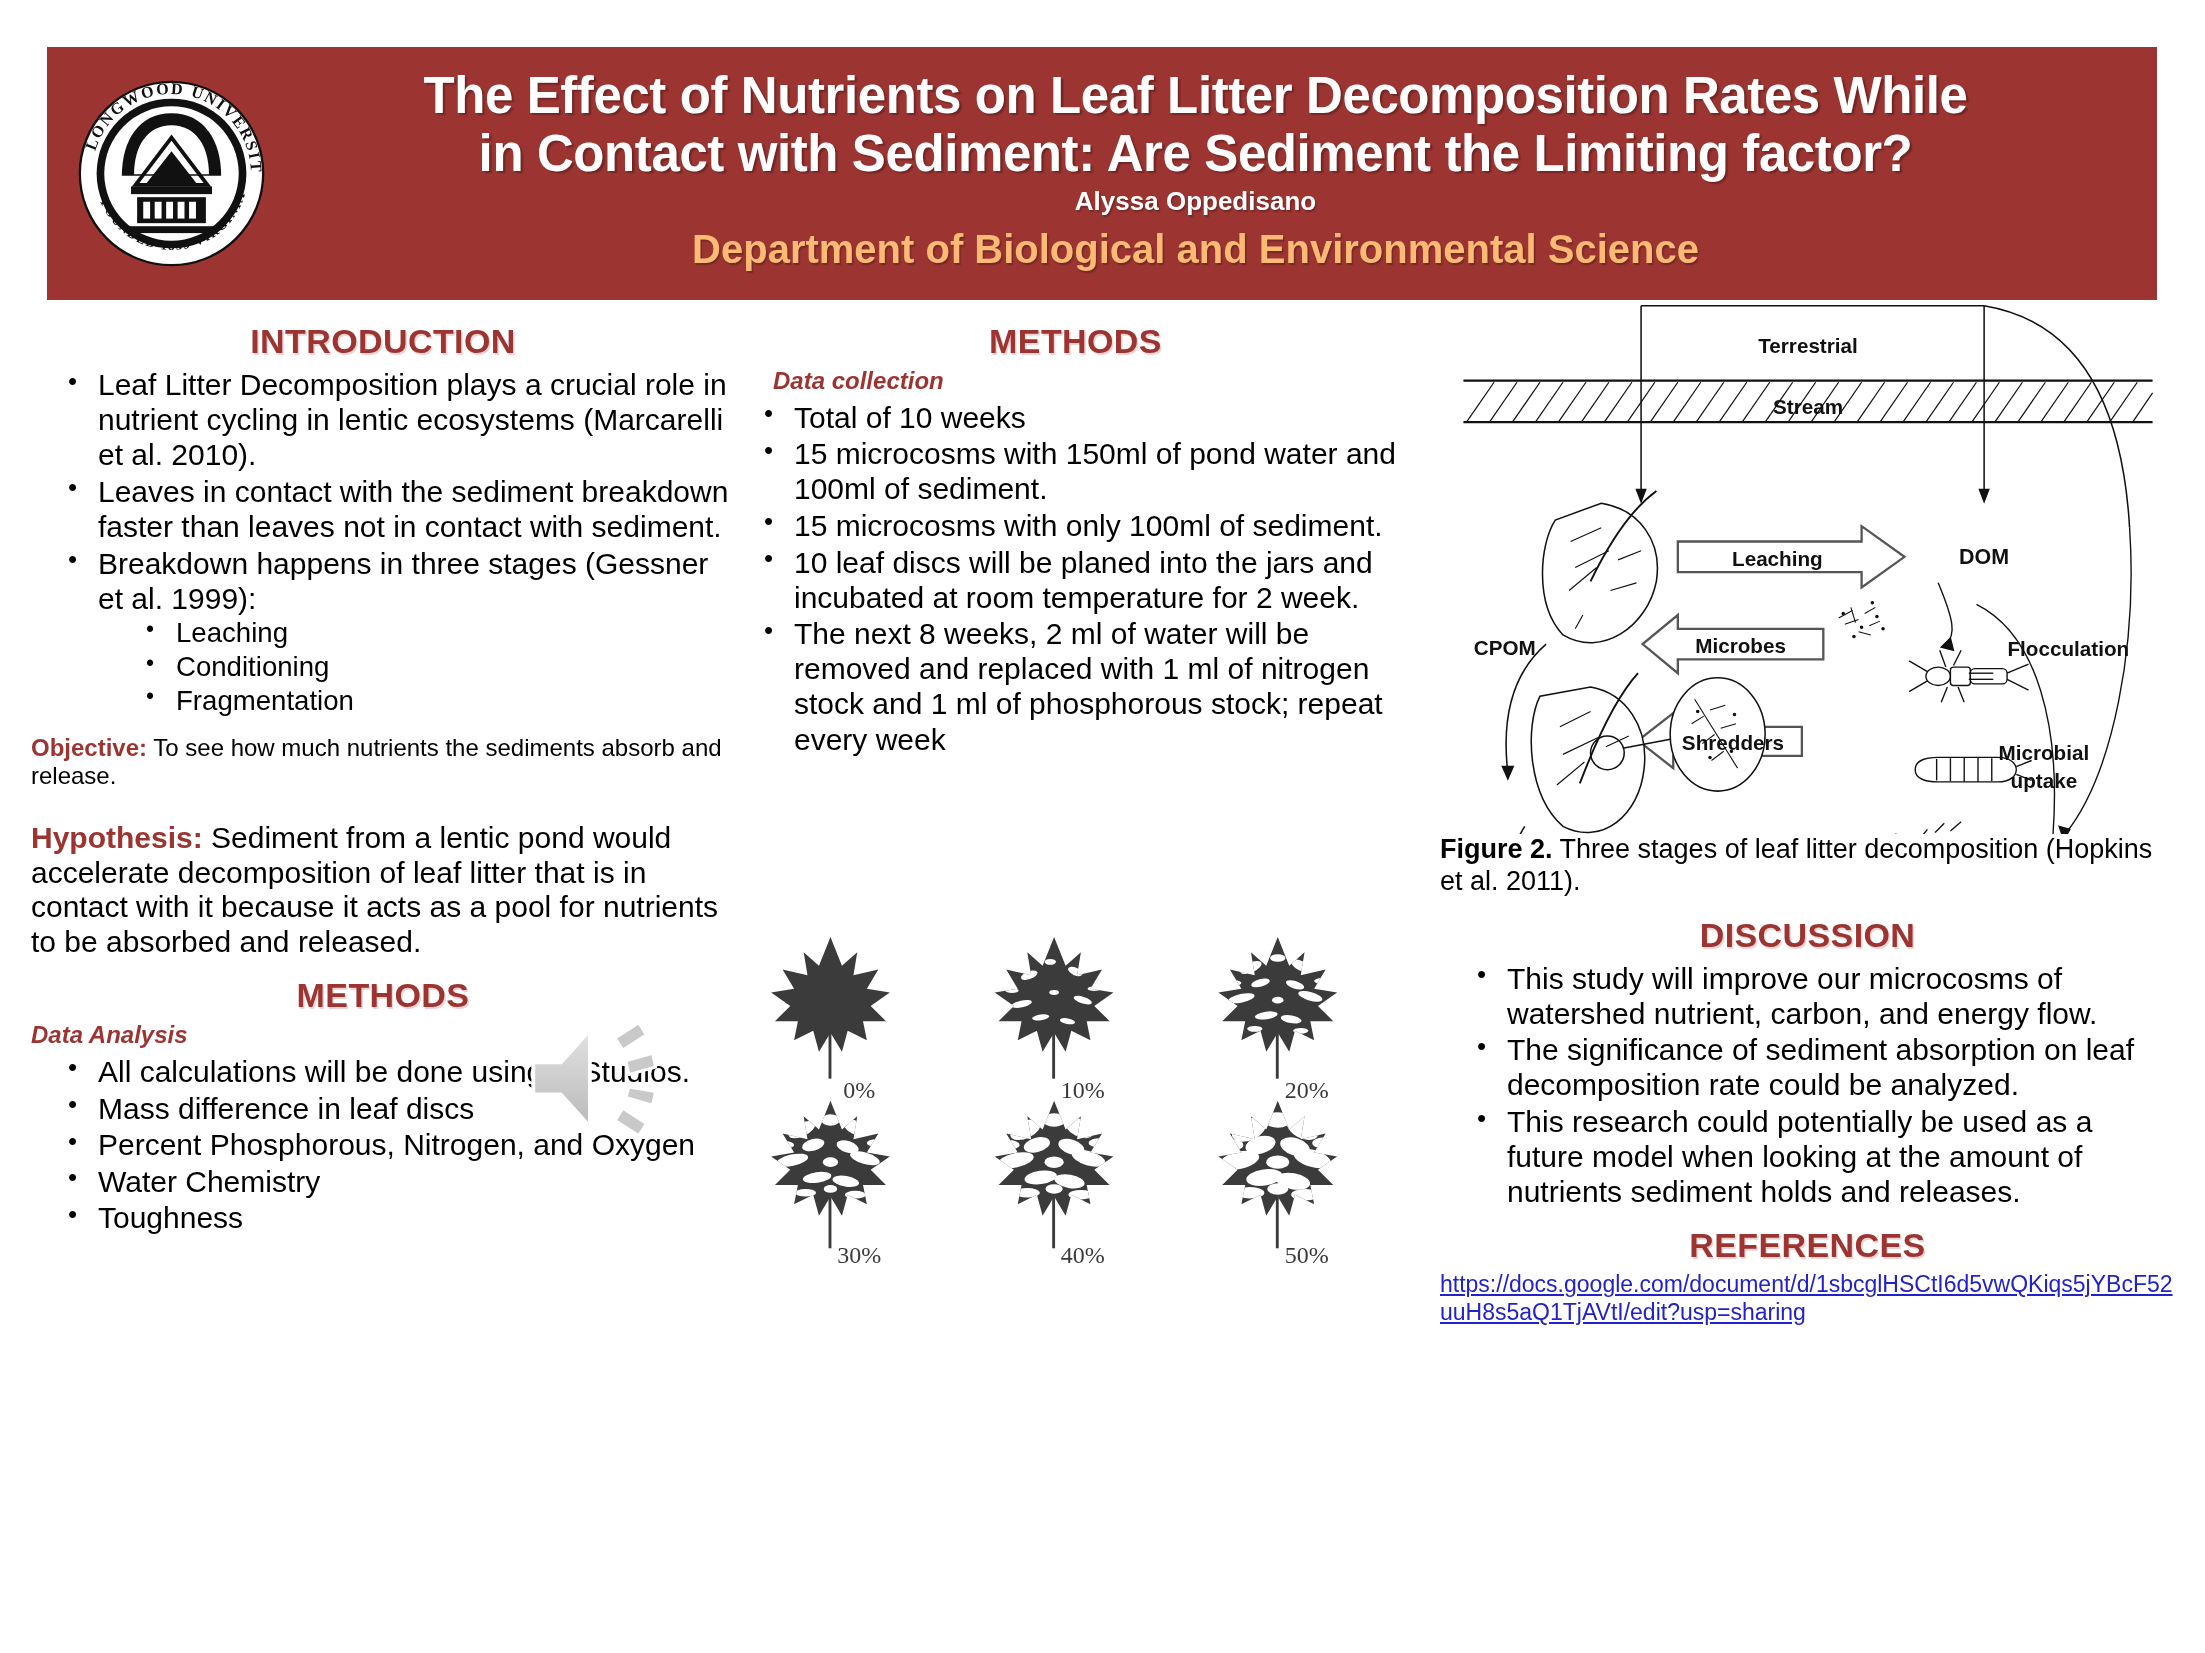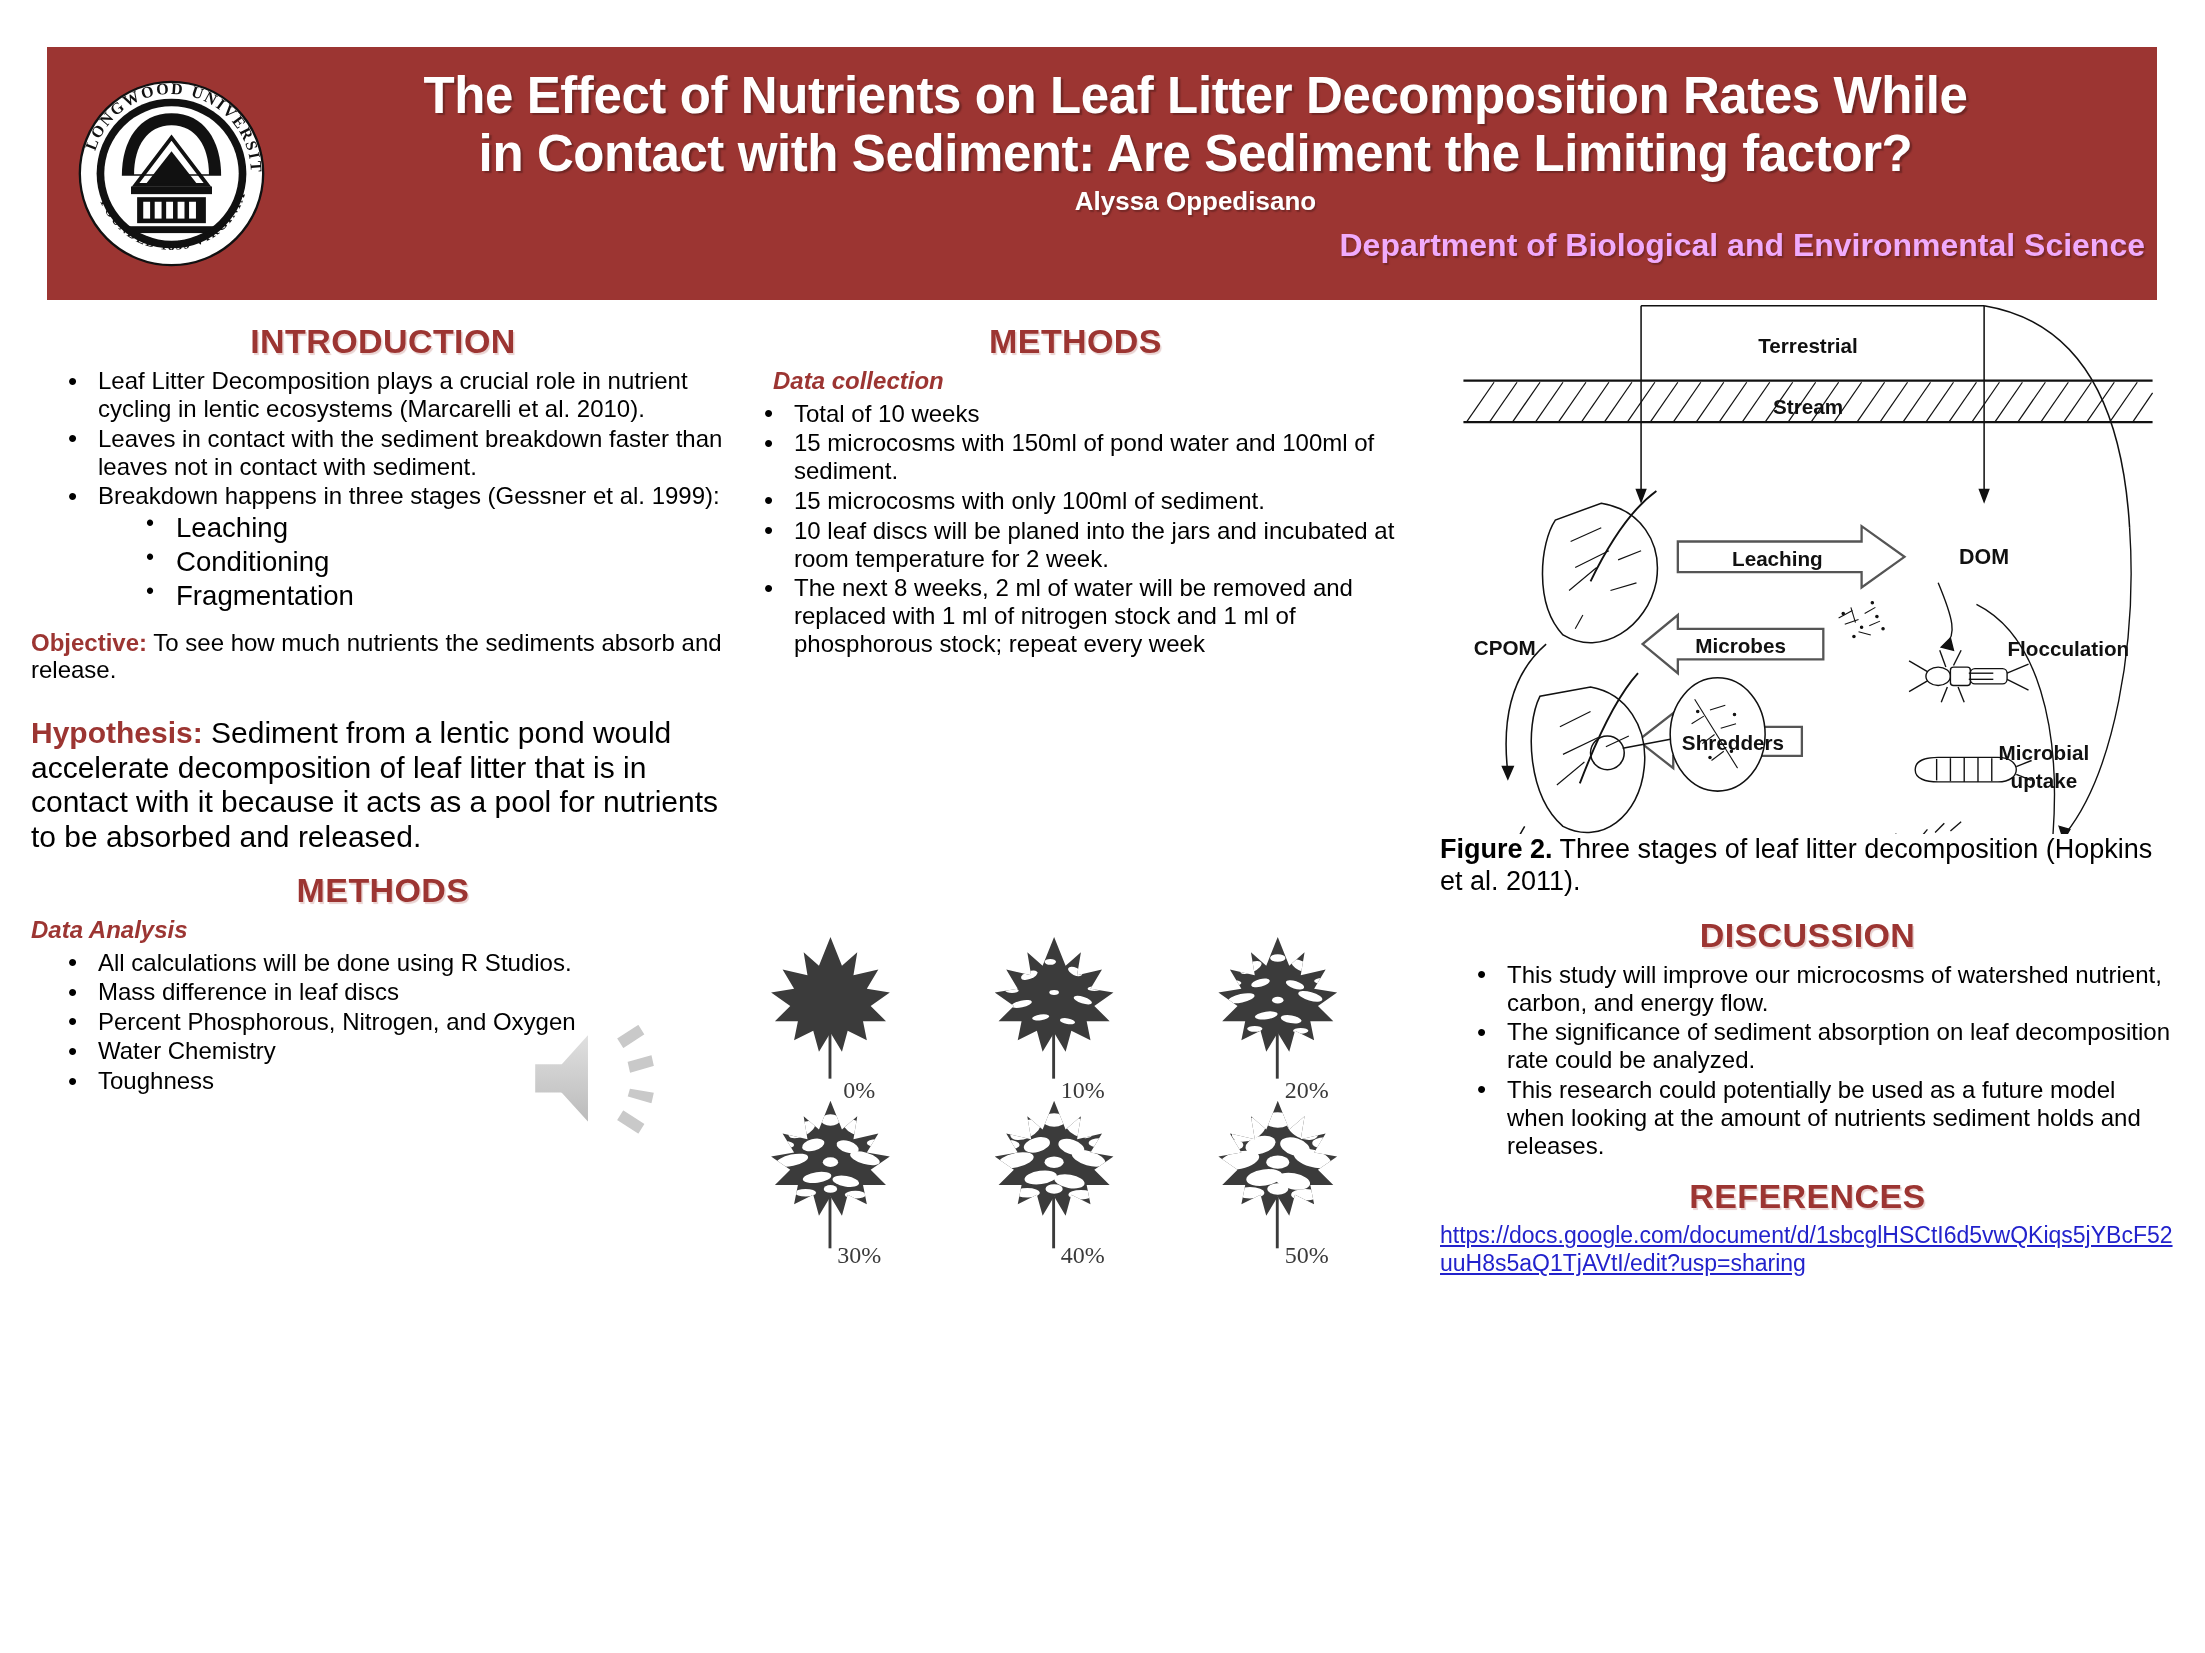--- a/index.html
+++ b/index.html
@@ -27,23 +27,22 @@
     color:#ffffff;font-size:51px;font-weight:bold;line-height:1.14;
     letter-spacing:-0.4px;
     text-shadow:2.3px 2.3px 1.5px rgba(0,0,0,0.28);
     margin:0;
   }
   .poster-author{
     color:#ffffff;font-size:26px;font-weight:bold;margin:3.1px 0 0 0;
     text-shadow:1.5px 1.5px 1.5px rgba(0,0,0,0.25);
   }
   .poster-dept{
-    color:#f0abfc;font-size:32px;font-weight:bold;margin:9.2px 0 0 0;
+    color:#fdba74;font-size:40px;font-weight:bold;margin:9.2px 0 0 0;
     text-shadow:1.5px 1.5px 1.5px rgba(0,0,0,0.25);
-    text-align:right;
   }
 
   
   .col{position:absolute;top:322px;}
   .col-left{left:31px;width:704px;}
   .col-mid{left:727px;width:697px;}
   .col-right{left:1440px;width:735px;}
 
   .sec-head{
     color:#9c3532;font-size:34px;font-weight:bold;text-align:center;
@@ -52,21 +51,21 @@
   }
   .subhead{
     color:#9c3532;font-size:24px;font-weight:bold;font-style:italic;
     margin:3.1px 0 4.6px 0;
   }
   .subhead.indent{margin-left:46px;}
 
   ul.bul{list-style:none;margin:0;padding:0;}
   ul.bul > li{
     position:relative;padding-left:67px;margin:0 0 1.5px 0;
-    font-size:24px;line-height:1.17;color:#000;
+    font-size:30px;line-height:1.17;color:#000;
   }
   ul.bul > li:before{
     content:"\2022";position:absolute;left:37px;top:-1.5px;font-size:26px;
   }
   ul.sub{list-style:none;margin:0 0 0 0;padding:0;}
   ul.sub > li{
     position:relative;padding-left:145px;margin:0 0 1.5px 0;
     font-size:27.6px;line-height:1.17;color:#000;
   }
   ul.sub > li:before{

